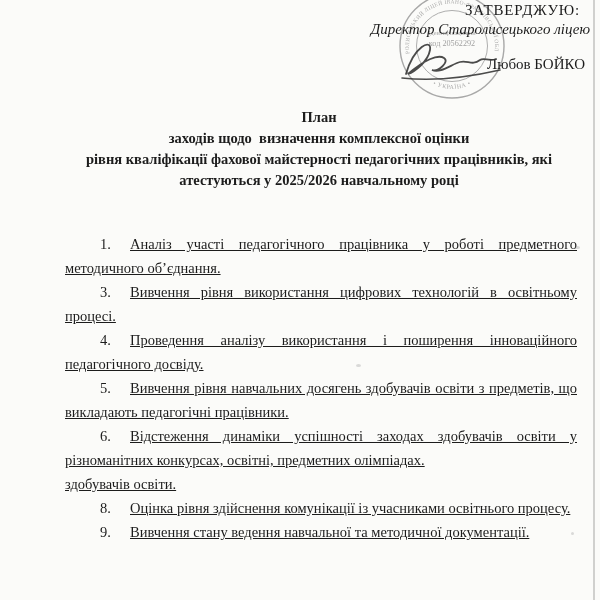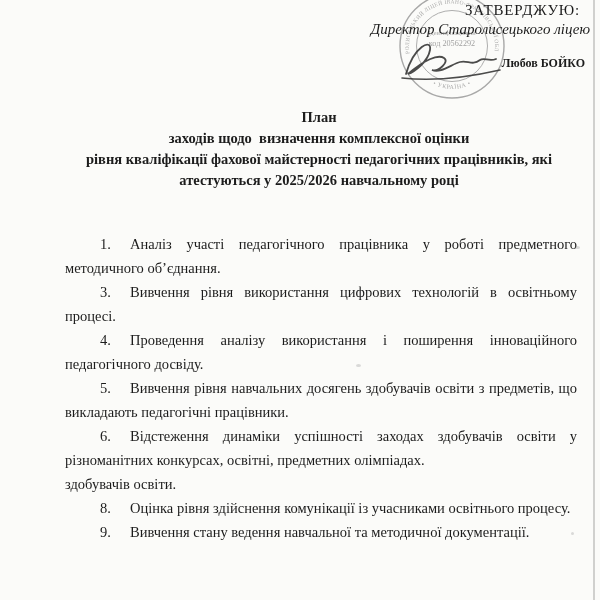--- a/index.html
+++ b/index.html
@@ -6,33 +6,33 @@
   body{
     width:600px;height:600px;overflow:hidden;position:relative;
     background:#fbfbf9;
     font-family:"Liberation Serif", serif;
     color:#1c1c1c;
   }
   .page{position:absolute;inset:0;}
   
   .approve-label{position:absolute;top:2px;right:20px;font-size:15px;letter-spacing:.8px;}
   .approve-director{position:absolute;top:21px;right:10px;font-size:15px;font-style:italic;}
-  .approve-name{position:absolute;top:56px;right:15px;font-size:12px;font-weight:bold;}
+  .approve-name{position:absolute;top:56px;right:15px;font-size:15px;}
   
   .stamp{position:absolute;left:392px;top:-16px;opacity:.8;}
   .signature{position:absolute;left:388px;top:34px;opacity:.9;}
   
   .title{
     position:absolute;top:107px;left:36px;width:566px;
     text-align:center;font-weight:bold;font-size:14.5px;line-height:21px;
   }
   .tline{white-space:pre-wrap;}
   
   .list{position:absolute;top:232px;left:65px;width:512px;font-size:14.5px;}
-  .bline{height:24px;line-height:24px;white-space:nowrap;text-align:left;}
+  .bline{height:24px;line-height:24px;white-space:nowrap;text-align:left;text-decoration:underline;}
   .bline.j{white-space:normal;text-align:justify;overflow:hidden;}
   .bline.j::after{content:"";display:inline-block;width:100%;height:0;}
   .ind{display:inline-block;width:35px;}
   .num{display:inline-block;width:30px;}
   
   .edge-line{position:absolute;left:593px;top:0;width:2px;height:600px;background:#adadab;opacity:.55;}
   .speck{position:absolute;background:#9a9a9a;opacity:.35;border-radius:50%;}
   .speck1{left:575px;top:246px;width:5px;height:3px;}
   .speck2{left:356px;top:364px;width:5px;height:3px;}
   .speck3{left:571px;top:532px;width:3px;height:3px;}

